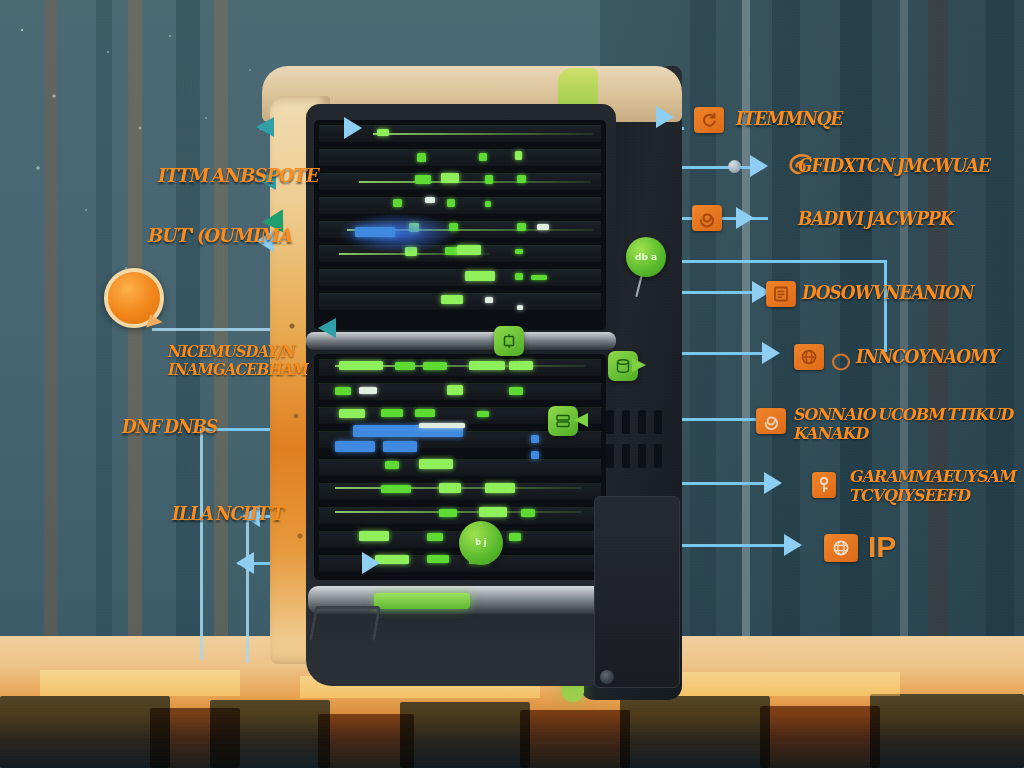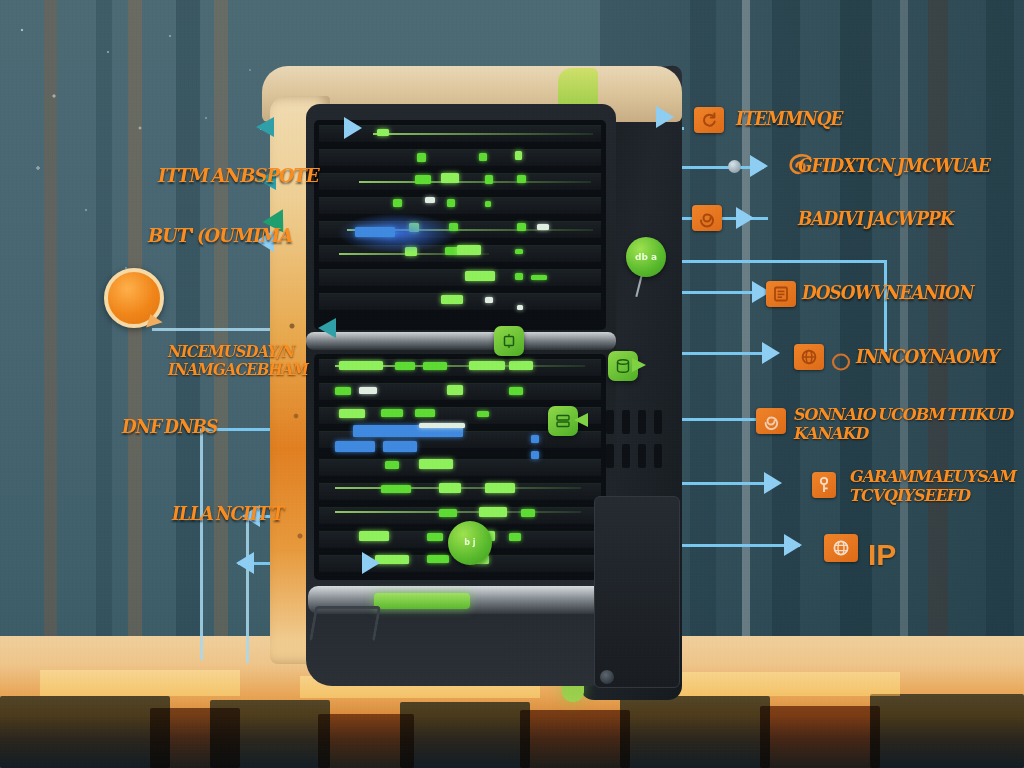--- a/index.html
+++ b/index.html
@@ -480,21 +480,21 @@
   <div class="badge-tail" style="left:574px;top:413px;"></div>
 
   <div class="badge-green-sq" style="left:494px;top:326px;">
     <svg width="16" height="16" viewBox="0 0 16 16">
       <rect x="3.5" y="3.5" width="9" height="9" rx="1" fill="none" stroke="#1c5c12" stroke-width="1.5"></rect>
       <line x1="8" y1="1" x2="8" y2="3.5" stroke="#1c5c12" stroke-width="1.3"></line>
       <line x1="8" y1="12.5" x2="8" y2="15" stroke="#1c5c12" stroke-width="1.3"></line>
     </svg>
   </div>
 
-  <div class="badge-green-circ" style="left:448px;top:521px;width:44px;height:44px;font-size:8px;">
+  <div class="badge-green-circ" style="left:459px;top:521px;width:44px;height:44px;font-size:8px;">
     <span>b
 j</span>
   </div>
 
   <div class="arrow arr-r" style="left:344px;top:117px;"></div>
   <div class="arrow arr-l-teal" style="left:256px;top:117px;"></div>
   <div class="arrow arr-l-teal" style="left:258px;top:170px;"></div>
   <div class="arrow arr-l" style="left:256px;top:230px;"></div>
   <div class="arrow arr-green" style="left:268px;top:212px;transform:rotate(58deg);"></div>
   <div class="arrow arr-l-teal" style="left:318px;top:318px;"></div>
@@ -590,16 +590,16 @@
   <div class="label garbled" style="left:850px;top:468px;font-size:16px;">GARAMMAEUYSAM
 TCVQIYSEEFD</div>
 
   <div class="icon-sq" style="left:824px;top:534px;width:34px;height:28px;">
     <svg width="22" height="20" viewBox="0 0 22 20">
       <circle cx="11" cy="10" r="6.6" fill="none" stroke="#f6ddc8" stroke-width="1.8"></circle>
       <path d="M4.6 7.4h12.8M4.6 12.6h12.8" stroke="#f6ddc8" stroke-width="1.4"></path>
       <ellipse cx="11" cy="10" rx="3" ry="6.6" fill="none" stroke="#f6ddc8" stroke-width="1.4"></ellipse>
     </svg>
   </div>
-  <div class="label" style="left:868px;top:530px;font-size:30px;font-family:'Liberation Sans',sans-serif;letter-spacing:0;margin-top:8px;">IP</div>
+  <div class="label" style="left:868px;top:530px;font-size:30px;font-family:'Liberation Sans',sans-serif;letter-spacing:0;">IP</div>
 
   <div class="grain"></div>
 </div>
 
 </body></html>

